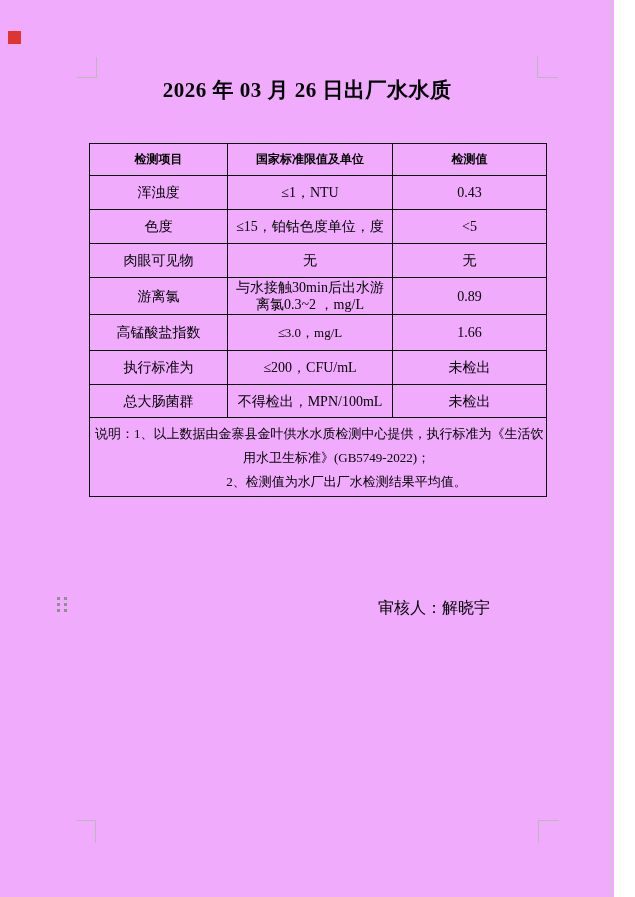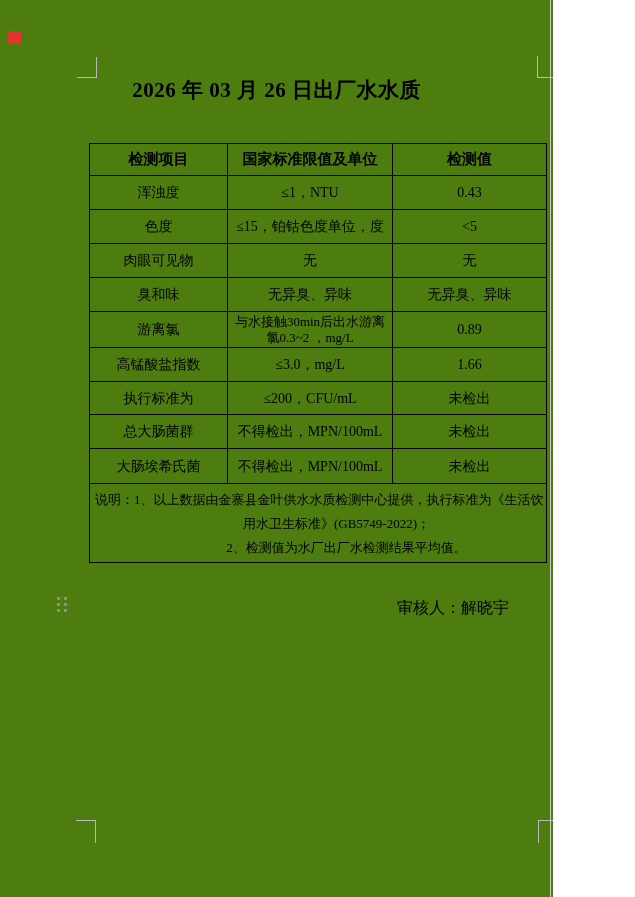--- a/index.html
+++ b/index.html
@@ -1,19 +1,19 @@
 <!DOCTYPE html>
 <html style="--red_marker: #de352c; --border: #000000; --crop_mark: #b9b9b9; --page_edge: #c9c9c9; --handle_dots: #8f8f8f;"><head>
 <meta charset="utf-8">
 <style>
   html,body{margin:0;padding:0;background:#ffffff;}
   #page{
     position:relative;
-    width:553px;height:897px;
-    background:#4d7c0f;
+    width:614px;height:897px;
+    background:#f0abfc;
     overflow:hidden;
     font-family:"Liberation Serif","DejaVu Serif",serif;
     color:#000;
   }
   
   #red-marker{
     position:absolute;left:8px;top:31px;width:13px;height:13px;
     background:var(--red_marker,#de352c);
   }
   
@@ -49,21 +49,21 @@
     width:457px;
     border-collapse:collapse;table-layout:fixed;
   }
   #wq-table th,#wq-table td{
     border:1px solid var(--border,#000);
     text-align:center;vertical-align:middle;
     padding:1px 5px;
     font-size:14px;line-height:17px;
     overflow:hidden;
   }
-  #wq-table th{font-size:15px;font-weight:bold;}
+  #wq-table th{font-size:12px;font-weight:bold;}
   #wq-table thead tr{height:32px;}
   #wq-table tbody tr{height:34px;}
   #wq-table tbody tr:nth-child(5){height:36px;}
   #wq-table tbody tr:nth-child(5) td.limit{font-size:13px;line-height:16px;padding:1px 3px;}
   #wq-table tbody tr:nth-child(7){height:33px;}
   #wq-table tbody tr:nth-child(9){height:35px;}
   #wq-table tr.note-row{height:73px;}
   #wq-table td.note-cell{
     text-align:center;vertical-align:top;
     padding:4px 5px 2px 5px;
@@ -75,21 +75,21 @@
 
   
   #drag-handle{
     position:absolute;left:57px;top:597px;
     display:grid;grid-template-columns:3px 3px;grid-auto-rows:3px;
     column-gap:4px;row-gap:3px;
   }
   #drag-handle span{background:var(--handle_dots,#8f8f8f);display:block;}
   .footer-text{position:absolute;top:598px;font-size:16px;white-space:nowrap;}
   #preparer{left:128px;}
-  #reviewer{left:397px;text-align:center;}
+  #reviewer{left:378px;text-align:center;}
 </style>
 </head>
 <body>
 
 <div id="page">
 
   <div id="red-marker"></div>
   <div id="page-edge"></div>
 
   <div id="crop-tl" class="crop"></div>
@@ -122,46 +122,36 @@
         <td class="item">色度</td>
         <td class="limit">≤15，铂钴色度单位，度</td>
         <td class="value">&lt;5</td>
       </tr>
       <tr>
         <td class="item">肉眼可见物</td>
         <td class="limit">无</td>
         <td class="value">无</td>
       </tr>
       <tr>
-        <td class="item">臭和味</td>
-        <td class="limit">无异臭、异味</td>
-        <td class="value">无异臭、异味</td>
-      </tr>
-      <tr>
         <td class="item">游离氯</td>
         <td class="limit">与水接触30min后出水游离氯0.3~2 ，mg/L</td>
         <td class="value">0.89</td>
       </tr>
       <tr>
         <td class="item">高锰酸盐指数</td>
         <td class="limit">≤3.0，mg/L</td>
         <td class="value">1.66</td>
       </tr>
       <tr>
         <td class="item">执行标准为</td>
         <td class="limit">≤200，CFU/mL</td>
         <td class="value">未检出</td>
       </tr>
       <tr>
         <td class="item">总大肠菌群</td>
-        <td class="limit">不得检出，MPN/100mL</td>
-        <td class="value">未检出</td>
-      </tr>
-      <tr>
-        <td class="item">大肠埃希氏菌</td>
         <td class="limit">不得检出，MPN/100mL</td>
         <td class="value">未检出</td>
       </tr>
       <tr class="note-row">
         <td class="note-cell" colspan="3">
           <div class="note-l1">说明：1、以上数据由金寨县金叶供水水质检测中心提供，执行标准为《生活饮</div>
           <div class="note-l2">用水卫生标准》(GB5749-2022)；</div>
           <div class="note-l3">2、检测值为水厂出厂水检测结果平均值。</div>
         </td>
       </tr>

